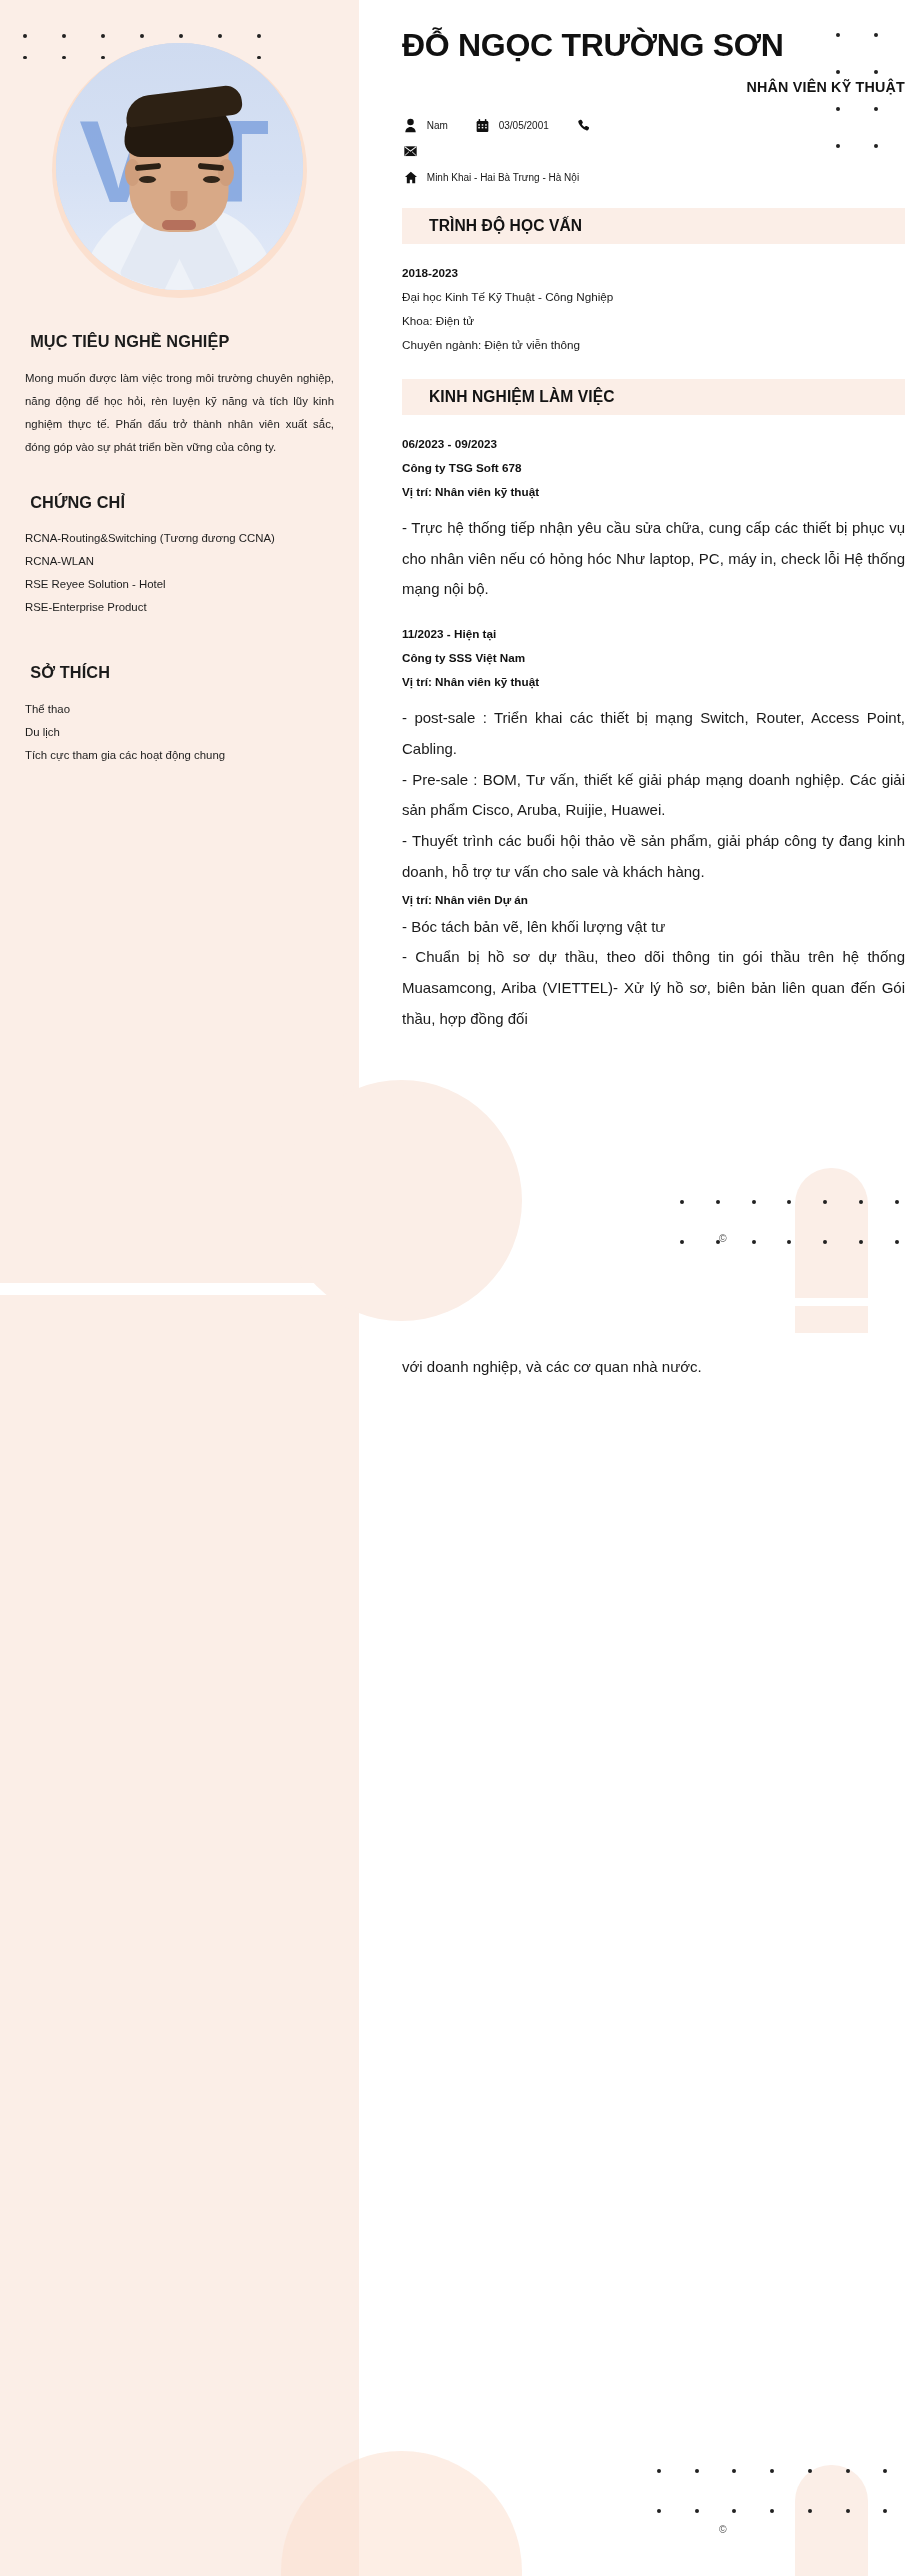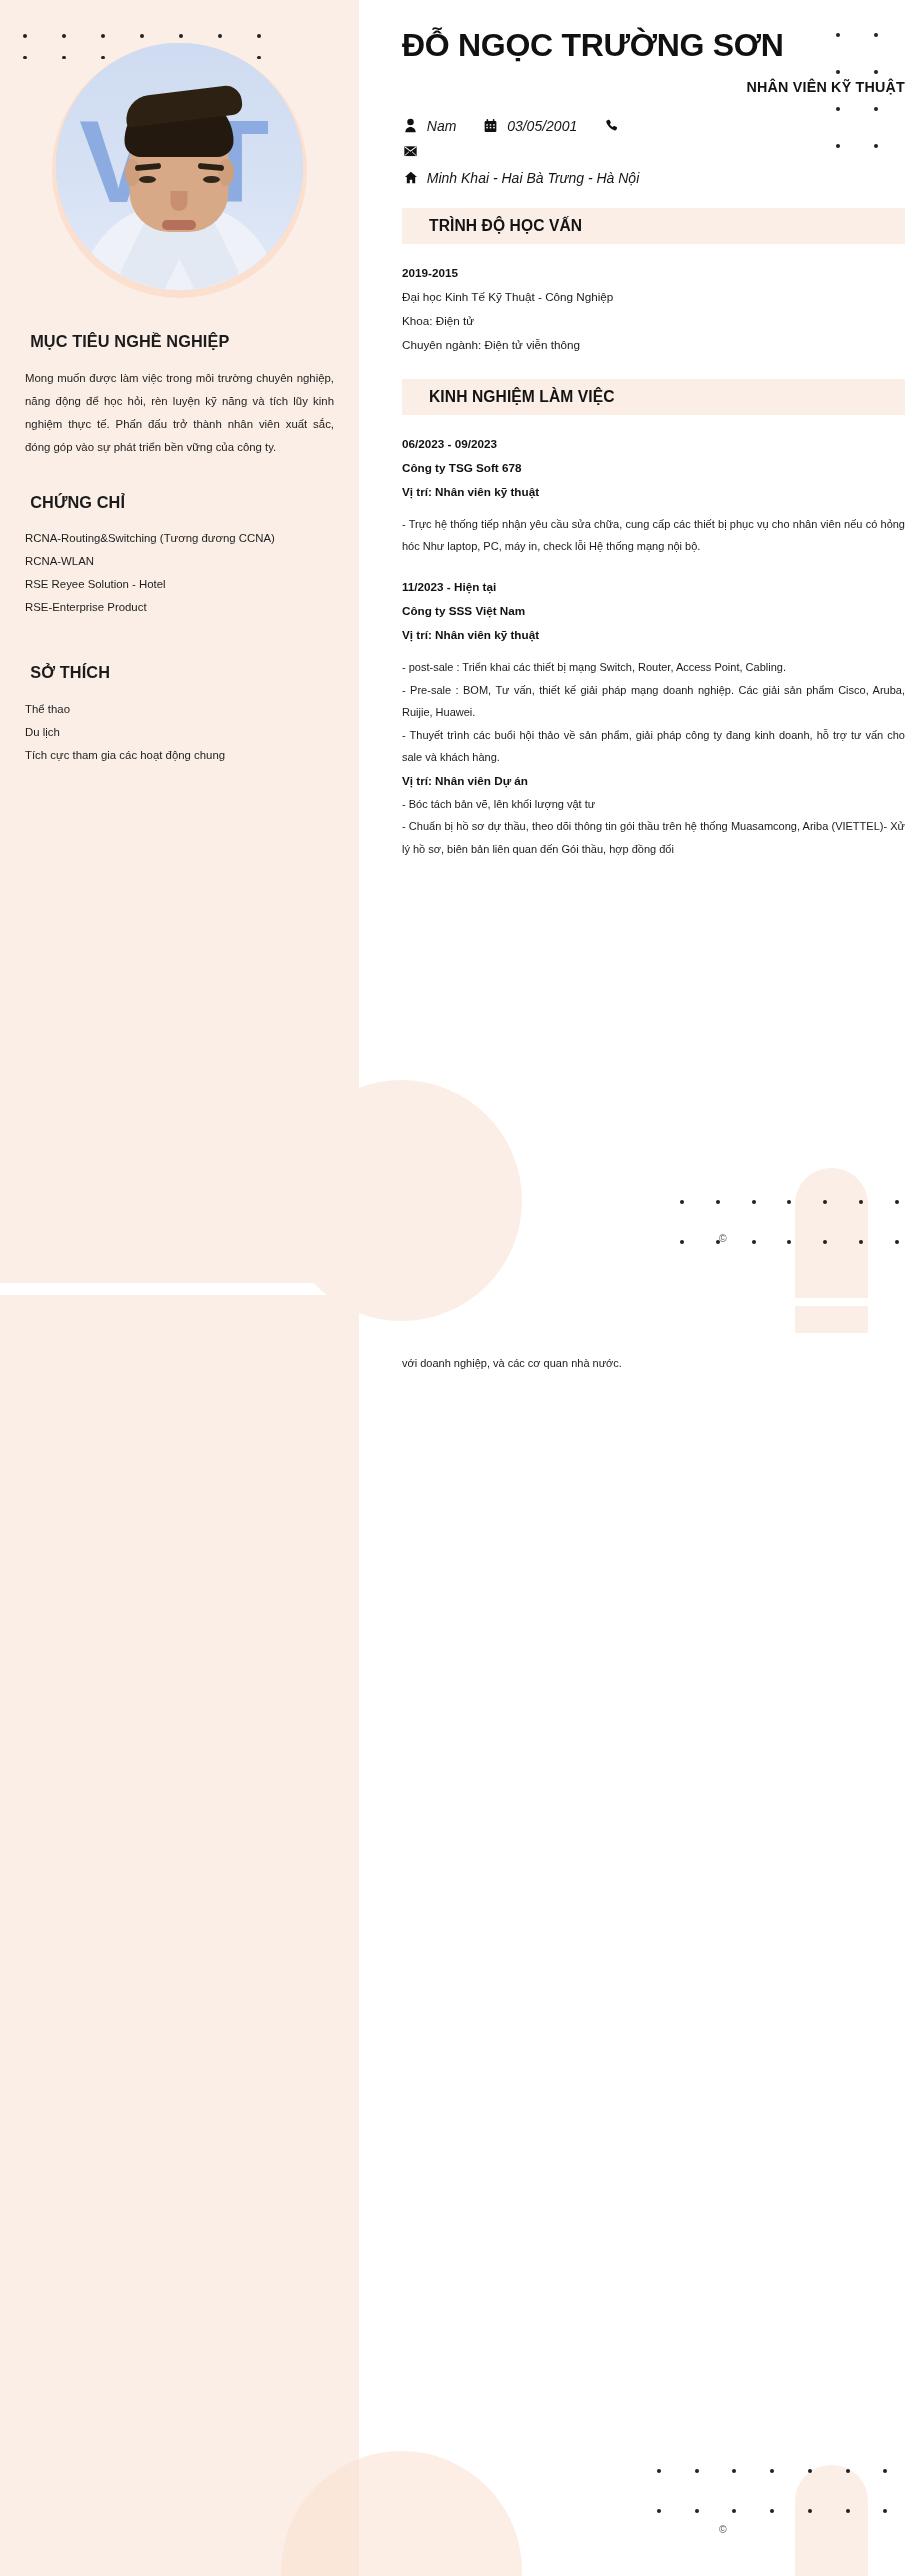--- a/index.html
+++ b/index.html
@@ -282,24 +282,23 @@
     width: 17px;
     height: 17px;
     display: inline-flex;
     align-items: center;
     justify-content: center;
     margin-right: 7.8px;
     flex: 0 0 auto;
   }
   .c-ico svg { display: block; }
   .c-text {
-    font-size: 14px;
+    font-size: 10px;
     color: #161616;
     white-space: nowrap;
-    font-style: italic;
   }
 
   
   .sec-bar {
     margin-top: 22px;
     background: #fbeee7;
     height: 36px;
     display: flex;
     align-items: center;
     padding-left: 27px;
@@ -317,21 +316,21 @@
     font-weight: 700;
     color: #111111;
     line-height: 2.05;
   }
   .b-line {
     font-size: 11.7px;
     color: #1a1a1a;
     line-height: 2.05;
   }
   .b-para {
-    font-size: 11px;
+    font-size: 15px;
     color: #1a1a1a;
     line-height: 2.05;
     text-align: justify;
   }
   .spacer-14 { height: 9px; }
 
   
   .blob {
     position: absolute;
     pointer-events: none;
@@ -543,21 +542,21 @@
             </span>
             <span class="c-text">Minh Khai - Hai Bà Trưng - Hà Nội</span>
           </div>
         </div>
       </div>
 
       <div class="sec-bar">
         <span class="sec-bar-title">TRÌNH ĐỘ HỌC VẤN</span>
       </div>
       <div class="block">
-        <div class="b-strong">2019-2015</div>
+        <div class="b-strong">2018-2023</div>
         <div class="b-line">Đại học Kinh Tế Kỹ Thuật - Công Nghiệp</div>
         <div class="b-line">Khoa: Điện tử</div>
         <div class="b-line">Chuyên ngành: Điện tử viễn thông</div>
       </div>
 
       <div class="sec-bar">
         <span class="sec-bar-title">KINH NGHIỆM LÀM VIỆC</span>
       </div>
 
       <div class="block">

